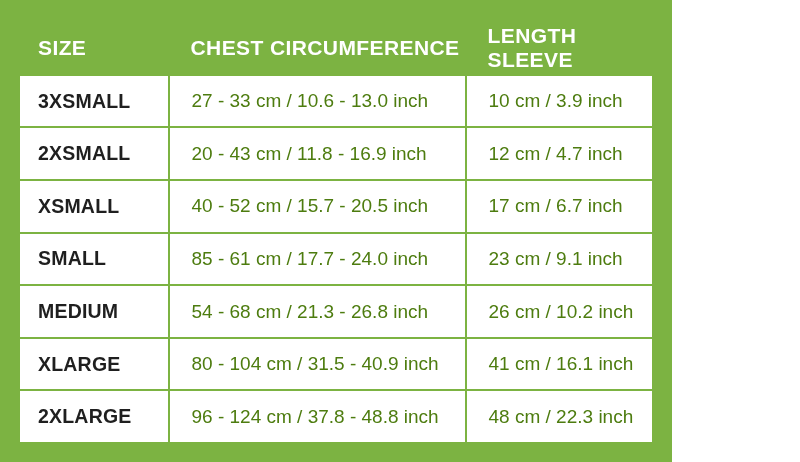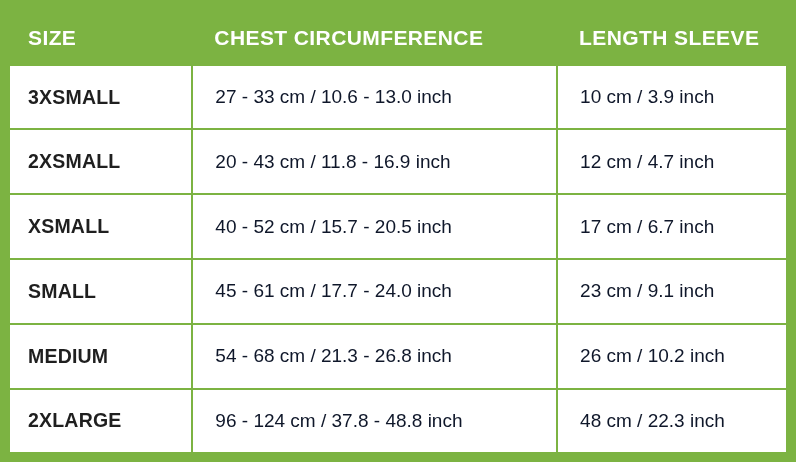--- a/index.html
+++ b/index.html
@@ -7,25 +7,25 @@
     padding: 0;
     background: #ffffff;
   }
   body {
     width: 800px;
     height: 462px;
     font-family: "Liberation Sans", sans-serif;
     overflow: hidden;
   }
   .sheet {
-    width: 796px;
+    width: 672px;
     height: 462px;
     box-sizing: border-box;
     background: #7cb342;
-    padding: 10px;
+    padding: 20px;
   }
   table.size-table {
     width: 100%;
     height: 100%;
     border-collapse: collapse;
     table-layout: fixed;
     background: #ffffff;
   }
   table.size-table col.c0 { width: 23.5%; }
   table.size-table col.c1 { width: 47.0%; }
@@ -44,21 +44,21 @@
     vertical-align: middle;
   }
   thead th.h1, thead th.h2 { padding-left: 22px; }
 
   tbody td {
     border-top: 2px solid #7cb342;
     border-right: 2px solid #7cb342;
     height: 45px;
     vertical-align: middle;
     font-size: 19px;
-    color: #0f172a;
+    color: #4d7c0f;
     padding: 0 0 0 18px;
     background: #ffffff;
   }
   tbody td.size-cell {
     font-weight: bold;
     font-size: 19.5px;
     letter-spacing: 0.2px;
     color: #1f1f1f;
     border-radius: 23px;
   }
@@ -94,27 +94,32 @@
         <td class="meas-cell">20 - 43 cm / 11.8 - 16.9 inch</td>
         <td class="sleeve-cell">12 cm / 4.7 inch</td>
       </tr>
       <tr>
         <td class="size-cell">XSMALL</td>
         <td class="meas-cell">40 - 52 cm / 15.7 - 20.5 inch</td>
         <td class="sleeve-cell">17 cm / 6.7 inch</td>
       </tr>
       <tr>
         <td class="size-cell">SMALL</td>
-        <td class="meas-cell">45 - 61 cm / 17.7 - 24.0 inch</td>
+        <td class="meas-cell">85 - 61 cm / 17.7 - 24.0 inch</td>
         <td class="sleeve-cell">23 cm / 9.1 inch</td>
       </tr>
       <tr>
         <td class="size-cell">MEDIUM</td>
         <td class="meas-cell">54 - 68 cm / 21.3 - 26.8 inch</td>
         <td class="sleeve-cell">26 cm / 10.2 inch</td>
+      </tr>
+      <tr>
+        <td class="size-cell">XLARGE</td>
+        <td class="meas-cell">80 - 104 cm / 31.5 - 40.9 inch</td>
+        <td class="sleeve-cell">41 cm / 16.1 inch</td>
       </tr>
       <tr>
         <td class="size-cell">2XLARGE</td>
         <td class="meas-cell">96 - 124 cm / 37.8 - 48.8 inch</td>
         <td class="sleeve-cell">48 cm / 22.3 inch</td>
       </tr>
     </tbody>
   </table>
 </div>
 

